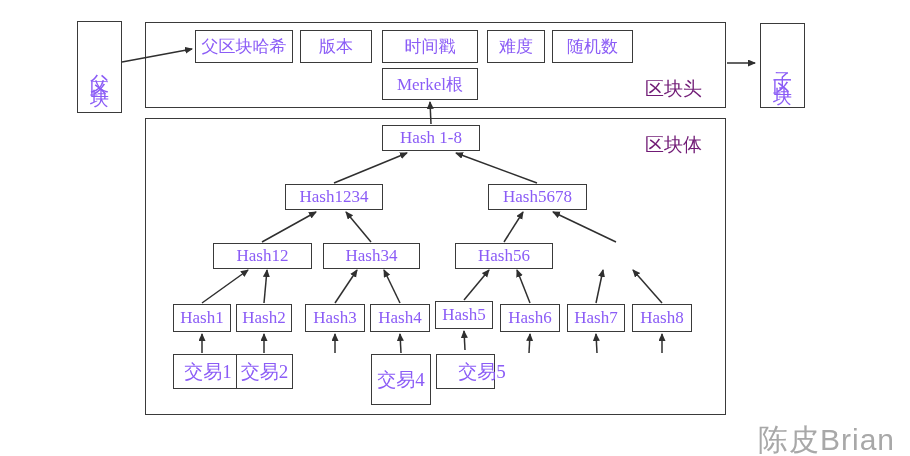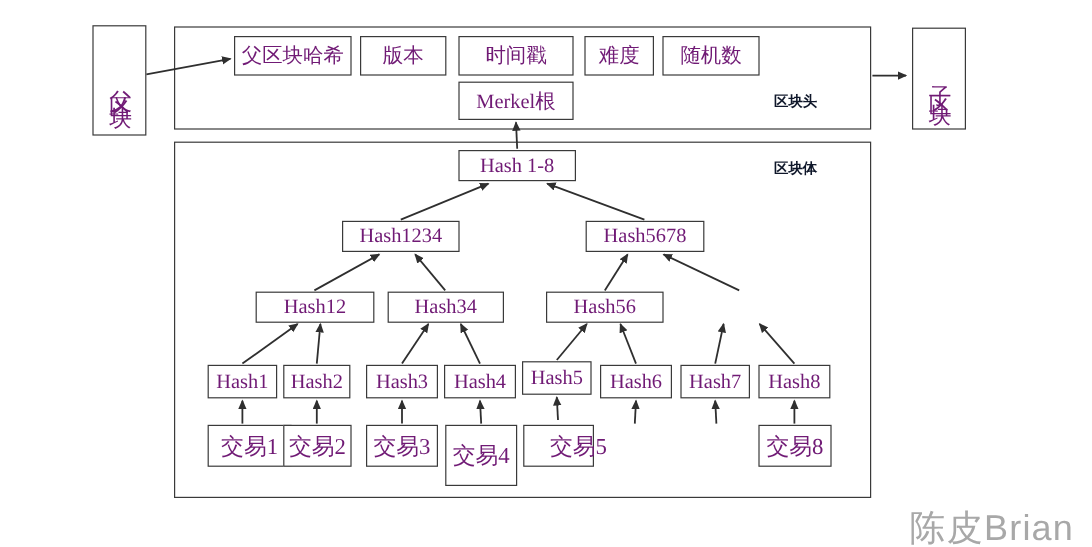--- a/index.html
+++ b/index.html
@@ -4,31 +4,30 @@
 <style>
   html,body { margin:0; padding:0; background:#ffffff; }
   .canvas {
     position:relative; width:910px; height:456px; background:#ffffff;
     font-family:"Liberation Serif","DejaVu Serif",serif; overflow:hidden;
   }
   .box {
     position:absolute; box-sizing:border-box;
     border:1.5px solid #3a3a3a; background:#ffffff;
     display:flex; align-items:center; justify-content:center;
-    color:#701a75; font-size:17px; white-space:nowrap;
+    color:#8b5cf6; font-size:17px; white-space:nowrap;
   }
   .container { background:#ffffff; }
   .vblock {
     writing-mode:vertical-rl; text-orientation:upright;
     font-size:19px; letter-spacing:7px; padding-top:4px;
   }
   .corner-label {
-    position:absolute; font-size:12px; color:#0f172a;
+    position:absolute; font-size:19px; color:#701a75;
     font-family:"Liberation Serif","DejaVu Serif",serif;
-    font-weight:bold;
   }
   .tx { font-size:19px; }
   .watermark {
     position:absolute; left:758px; top:420px;
     font-family:"Liberation Sans","DejaVu Sans",sans-serif;
     font-size:30px; color:#a8a8a8; letter-spacing:1px;
   }
   svg.arrows { position:absolute; left:0; top:0; pointer-events:none; }
 </style>
 </head>
@@ -66,24 +65,22 @@
   <div class="box" style="left:236px; top:304px; width:56px; height:28px;">Hash2</div>
   <div class="box" style="left:305px; top:304px; width:60px; height:28px;">Hash3</div>
   <div class="box" style="left:370px; top:304px; width:60px; height:28px;">Hash4</div>
   <div class="box" style="left:435px; top:301px; width:58px; height:28px;">Hash5</div>
   <div class="box" style="left:500px; top:304px; width:60px; height:28px;">Hash6</div>
   <div class="box" style="left:567px; top:304px; width:58px; height:28px;">Hash7</div>
   <div class="box" style="left:632px; top:304px; width:60px; height:28px;">Hash8</div>
 
   <div class="box tx" style="left:173px; top:354px; width:70px; height:35px;">交易1</div>
   <div class="box tx" style="left:236px; top:354px; width:57px; height:35px;">交易2</div>
-  <div class="box tx" style="left:305px; top:354px; width:60px; height:35px;">交易3</div>
   <div class="box tx" style="left:371px; top:354px; width:60px; height:51px;">交易4</div>
   <div class="box tx" style="left:436px; top:354px; width:59px; height:35px;padding-left:33px;">交易5</div>
-  <div class="box tx" style="left:632px; top:354px; width:61px; height:35px;">交易8</div>
 
   <svg class="arrows" width="910" height="456" viewBox="0 0 910 456">
     <defs>
       <marker id="ah" markerWidth="9" markerHeight="8" refX="7" refY="3.5" orient="auto" markerUnits="userSpaceOnUse">
         <path d="M0,0 L8,3.5 L0,7 z" fill="#2f2f2f"></path>
       </marker>
     </defs>
   <line x1="202" y1="353" x2="202" y2="334" stroke="#2f2f2f" stroke-width="1.5" marker-end="url(#ah)"></line>
       <line x1="264" y1="353" x2="264" y2="334" stroke="#2f2f2f" stroke-width="1.5" marker-end="url(#ah)"></line>
       <line x1="335" y1="353" x2="335" y2="334" stroke="#2f2f2f" stroke-width="1.5" marker-end="url(#ah)"></line>

